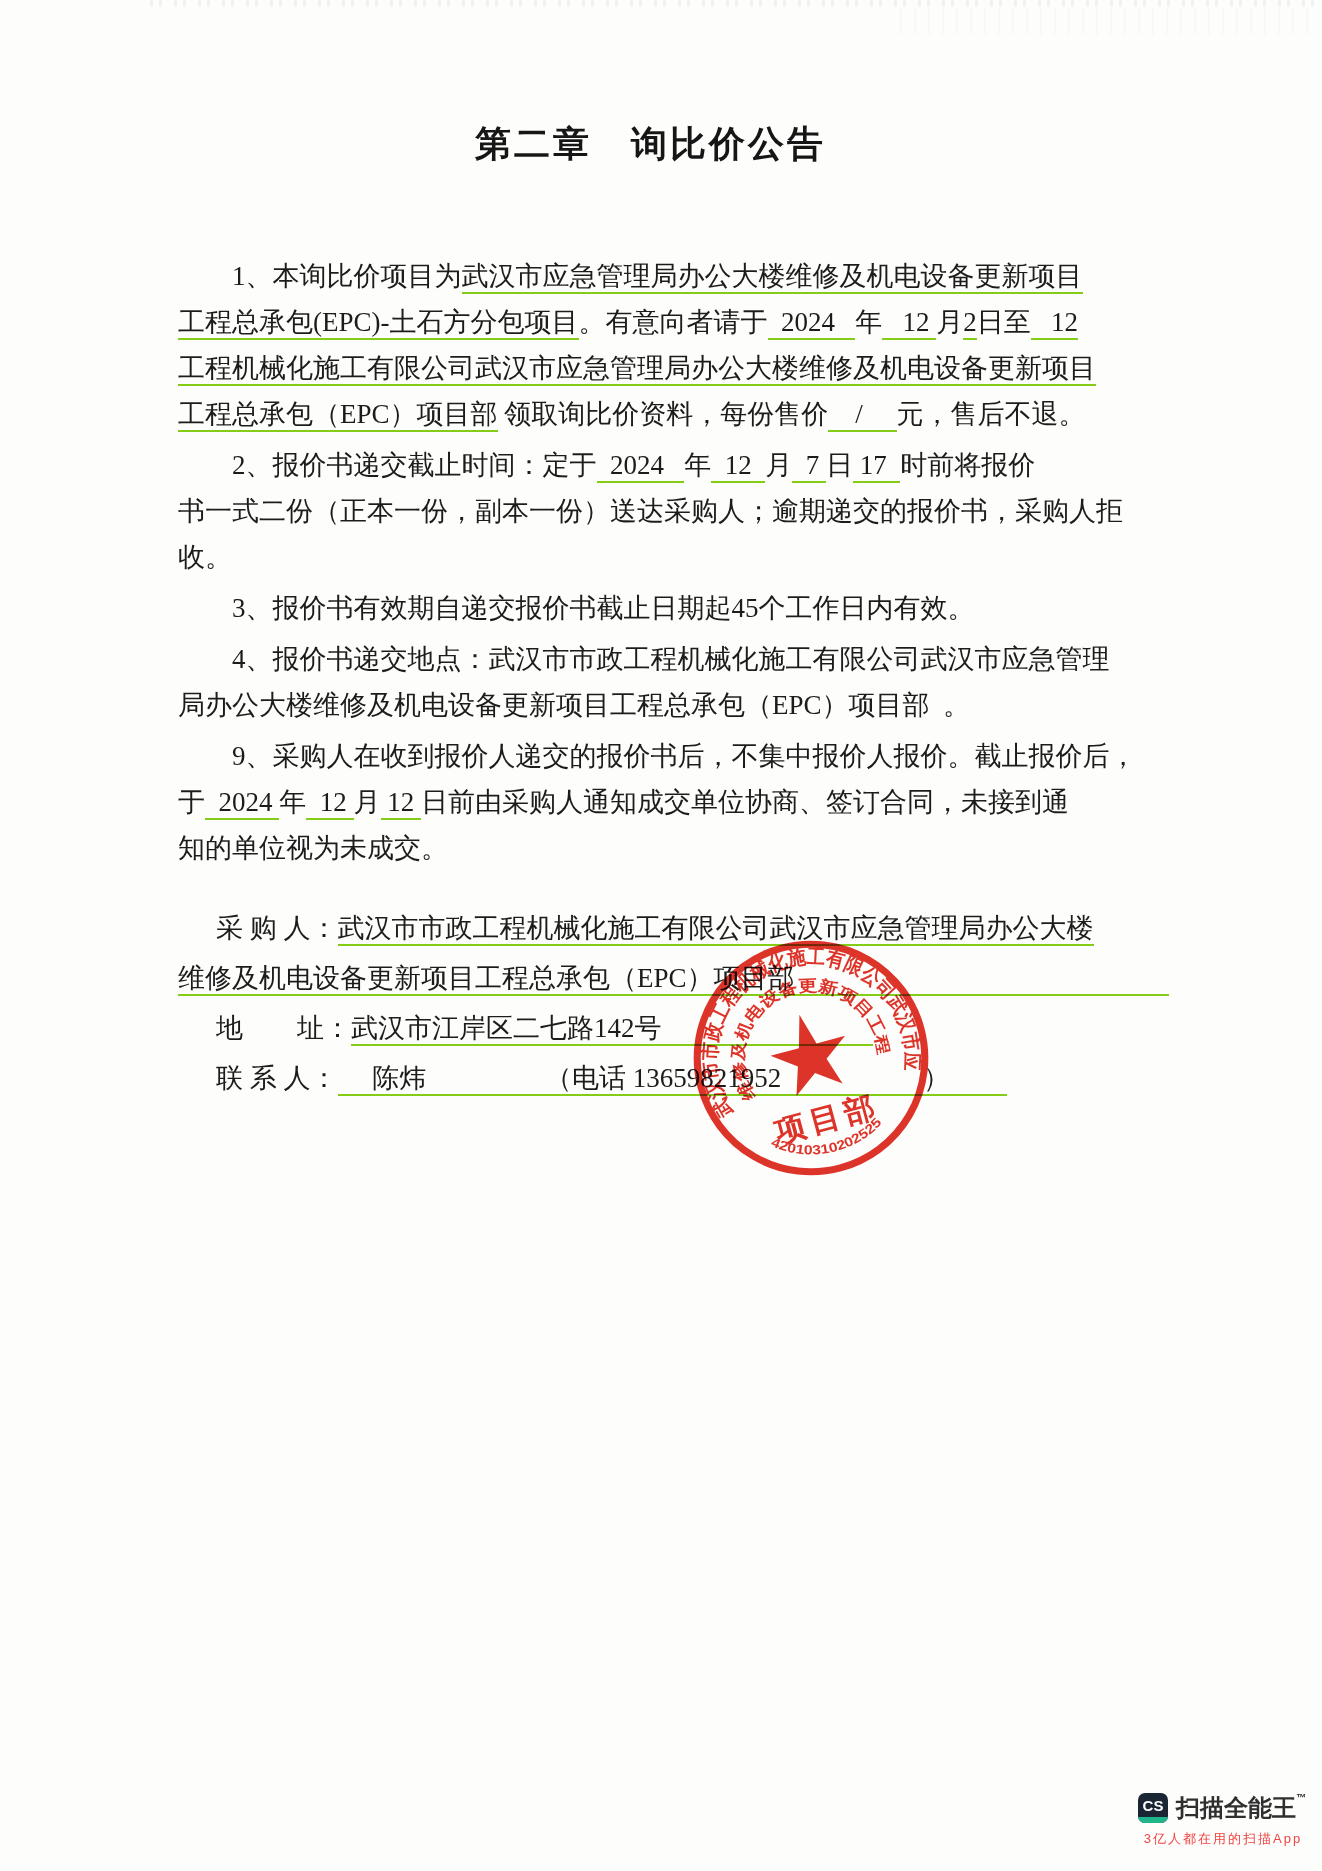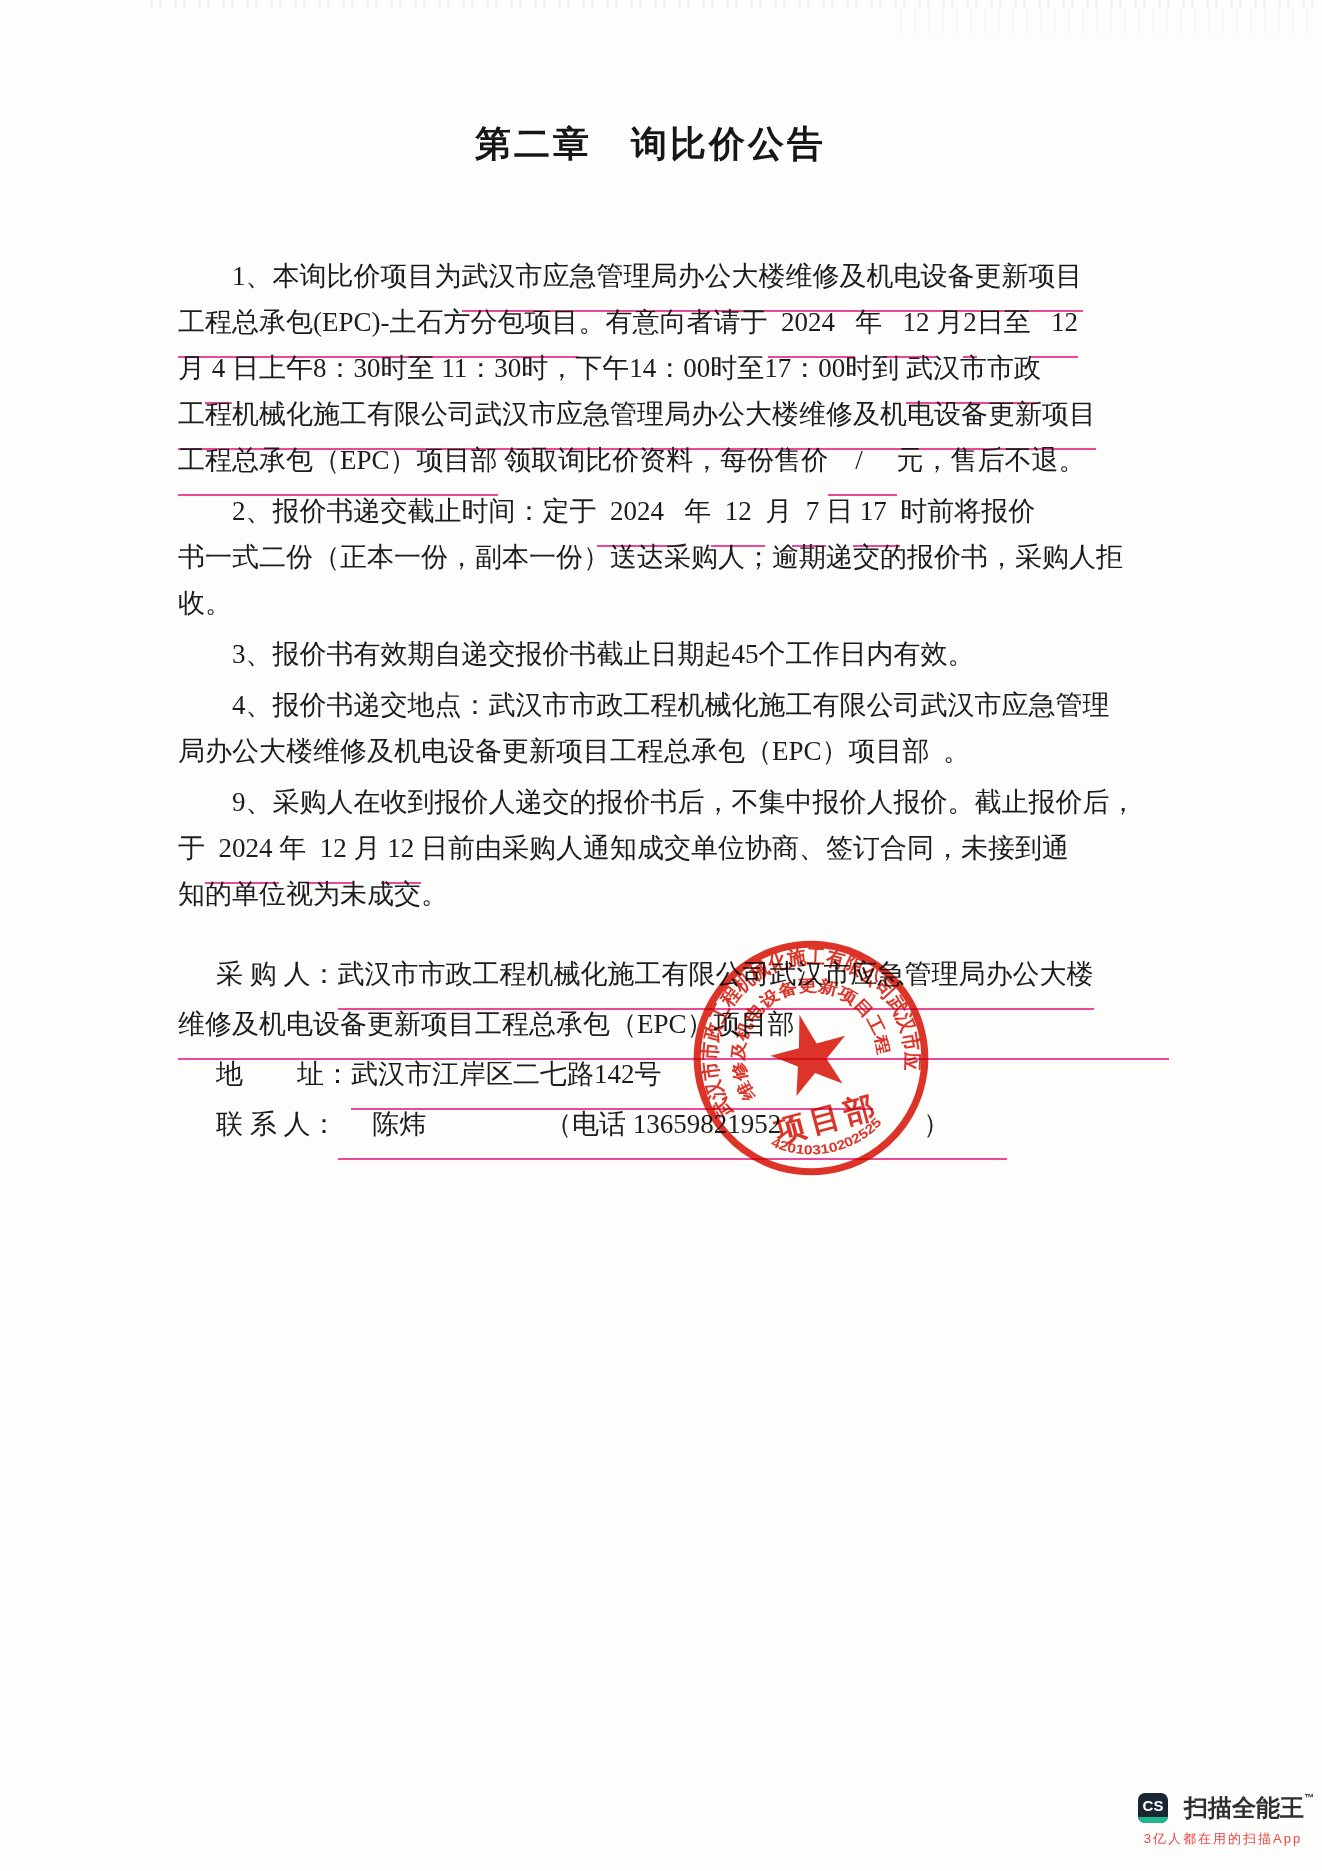--- a/index.html
+++ b/index.html
@@ -25,37 +25,37 @@
     text-align:center; font-size:36px; font-weight:bold; letter-spacing:3px;
     font-family:"Liberation Sans","DejaVu Sans",sans-serif; color:#161616;
   }
   .content {
     position:absolute; left:178px; top:253px; width:948px;
     font-size:27px;
   }
   .ln { line-height:46px; height:46px; white-space:nowrap; }
   .para { margin:0 0 5px 0; }
   .ind { text-indent:54px; }
-  .u { border-bottom:2px solid #ec4899; padding-bottom:19px; }
+  .u { border-bottom:2px solid #84cc16; padding-bottom:1px; }
   .purchaser { margin-top:32px; }
   .purchaser .ln { line-height:50px; height:50px; }
   .ind-sm { text-indent:38px; }
 
   .stamp {
     position:absolute; left:683px; top:930px; width:256px; height:256px;
     mix-blend-mode:multiply; opacity:.92;
   }
   .stamp text {
     font-family:"Liberation Sans","DejaVu Sans",sans-serif;
     font-weight:bold;
   }
 
   .wm { position:absolute; left:1138px; top:1792px; width:170px;
         font-family:"Liberation Sans","DejaVu Sans",sans-serif; }
-  .wm-top { display:flex; align-items:center; gap:16px; }
+  .wm-top { display:flex; align-items:center; gap:8px; }
   .wm-icon {
     width:30px; height:30px; border-radius:7px; background:#1b2634;
     position:relative; overflow:hidden; flex:0 0 auto;
     display:flex; align-items:center; justify-content:center;
   }
   .wm-icon-label { color:#ffffff; font-weight:bold; font-size:15px; margin-bottom:5px; }
   .wm-icon-bar { position:absolute; left:0; right:0; bottom:0; height:6px; background:#1fb68c; }
   .wm-name { font-size:24px; font-weight:bold; color:#2f2f2f; white-space:nowrap; }
   .wm-tm { font-size:10px; vertical-align:top; color:#2f2f2f; }
   .wm-tagline { margin-top:6px; font-size:13px; color:#ef4444; letter-spacing:2px;
@@ -67,21 +67,20 @@
 <div class="page">
   <div class="scan-noise"></div>
   <div class="scan-noise2"></div>
 
   <div class="doc-title">第二章　询比价公告</div>
 
   <div class="content">
     <div class="para">
       <div class="ln ind"><span>1、本询比价项目为</span><span class="u">武汉市应急管理局办公大楼维修及机电设备更新项目</span></div>
       <div class="ln"><span class="u">工程总承包(EPC)-土石方分包项目</span><span>。有意向者请于</span><span class="u">&nbsp;&nbsp;2024&nbsp;&nbsp;&nbsp;</span><span>年</span><span class="u">&nbsp;&nbsp;&nbsp;12&nbsp;</span><span>月</span><span class="u">2</span><span>日至</span><span class="u">&nbsp;&nbsp;&nbsp;12</span></div>
-      <div class="ln"><span>月</span><span class="u">&nbsp;4&nbsp;</span><span>日上午8：30时至 11：30时，下午14：00时至17：00时到 </span><span class="u">武汉市市政</span></div>
       <div class="ln"><span class="u">工程机械化施工有限公司武汉市应急管理局办公大楼维修及机电设备更新项目</span></div>
       <div class="ln"><span class="u">工程总承包（EPC）项目部</span><span> 领取询比价资料，每份售价</span><span class="u">&nbsp;&nbsp;&nbsp;&nbsp;/&nbsp;&nbsp;&nbsp;&nbsp;&nbsp;</span><span>元，售后不退。</span></div>
     </div>
     <div class="para">
       <div class="ln ind"><span>2、报价书递交截止时间：定于</span><span class="u">&nbsp;&nbsp;2024&nbsp;&nbsp;&nbsp;</span><span>年</span><span class="u">&nbsp;&nbsp;12&nbsp;&nbsp;</span><span>月</span><span class="u">&nbsp;&nbsp;7&nbsp;</span><span>日</span><span class="u">&nbsp;17&nbsp;&nbsp;</span><span>时前将报价</span></div>
       <div class="ln"><span>书一式二份（正本一份，副本一份）送达采购人；逾期递交的报价书，采购人拒</span></div>
       <div class="ln"><span>收。</span></div>
     </div>
     <div class="para">
       <div class="ln ind"><span>3、报价书有效期自递交报价书截止日期起45个工作日内有效。</span></div>

